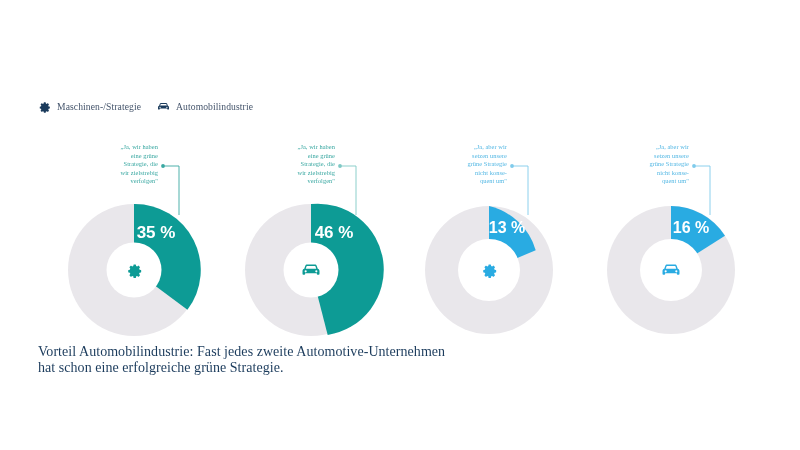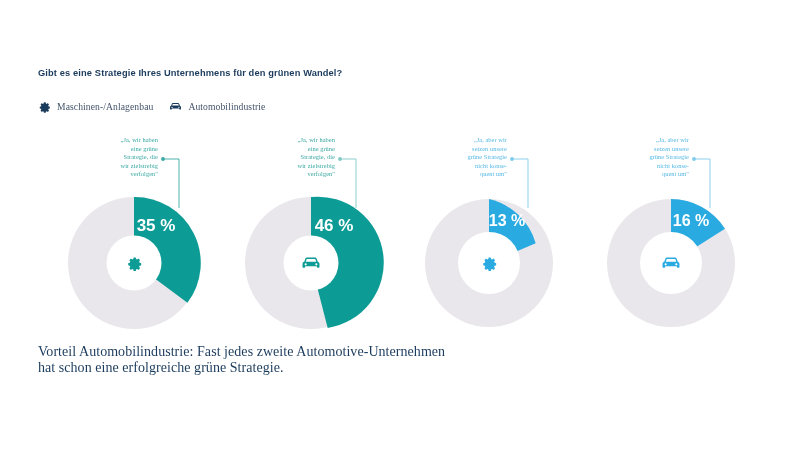--- a/index.html
+++ b/index.html
@@ -62,21 +62,21 @@
     font-size: 9.6px;
     color: #44546b;
     letter-spacing: 0.1px;
     white-space: nowrap;
   }
 
   
   .chart-row {
     position: absolute;
     left: 0;
-    top: 130px;
+    top: 137px;
     width: 800px;
     height: 200px;
   }
   .chart-cell {
     position: absolute;
     top: 0;
     width: 180px;
     height: 200px;
   }
   .chart-cell.c0 { left: 44px; }
@@ -127,31 +127,30 @@
     line-height: 16px;
     color: #1b3b5c;
     letter-spacing: 0.05px;
   }
 </style>
 </head>
 <body>
 
 <div id="page">
 
-  <div class="headline">Gibt es eine Strategie Ihres Unternehmens für den grünen Wandel?</div>
 
   <div class="legend">
     <div class="legend-item">
       <span class="legend-icon">
         <svg width="13" height="13" viewBox="0 0 24 24" fill="currentColor">
           <path d="M12 8.2a3.8 3.8 0 1 0 0 7.6 3.8 3.8 0 0 0 0-7.6zm0 5.8a2 2 0 1 1 0-4 2 2 0 0 1 0 4z"></path>
           <path d="M21.3 13.7l-1.8-.3a7.7 7.7 0 0 0-.6-1.5l1.1-1.5a.6.6 0 0 0-.06-.8l-1.6-1.6a.6.6 0 0 0-.8-.06l-1.5 1.1c-.47-.26-.97-.46-1.5-.6l-.3-1.8a.6.6 0 0 0-.6-.5h-2.3a.6.6 0 0 0-.6.5l-.3 1.8c-.53.14-1.03.34-1.5.6L7.5 7.9a.6.6 0 0 0-.8.06L5.1 9.56a.6.6 0 0 0-.06.8l1.1 1.5c-.26.47-.46.97-.6 1.5l-1.8.3a.6.6 0 0 0-.5.6v2.3a.6.6 0 0 0 .5.6l1.8.3c.14.53.34 1.03.6 1.5l-1.1 1.5a.6.6 0 0 0 .06.8l1.6 1.6a.6.6 0 0 0 .8.06l1.5-1.1c.47.26.97.46 1.5.6l.3 1.8a.6.6 0 0 0 .6.5h2.3a.6.6 0 0 0 .6-.5l.3-1.8c.53-.14 1.03-.34 1.5-.6l1.5 1.1a.6.6 0 0 0 .8-.06l1.6-1.6a.6.6 0 0 0 .06-.8l-1.1-1.5c.26-.47.46-.97.6-1.5l1.8-.3a.6.6 0 0 0 .5-.6v-2.3a.6.6 0 0 0-.5-.6z" transform="translate(0,-2.2) scale(1 1.05)"></path>
         </svg>
       </span>
-      <span class="legend-label">Maschinen-/Anlagenbau</span>
+      <span class="legend-label">Maschinen-/Strategie</span>
     </div>
     <div class="legend-item">
       <span class="legend-icon">
         <svg width="15" height="13" viewBox="0 0 28 20" fill="currentColor">
           <path d="M4.6 8.2l1.5-4.1C6.5 3 7.4 2.4 8.5 2.4h11c1.1 0 2 .6 2.4 1.7l1.5 4.1c1.4.4 2.4 1.6 2.4 3.1v4.1c0 .7-.5 1.2-1.2 1.2h-1.3c-.7 0-1.2-.5-1.2-1.2v-1H5.9v1c0 .7-.5 1.2-1.2 1.2H3.4c-.7 0-1.2-.5-1.2-1.2v-4.1c0-1.5 1-2.7 2.4-3.1zm3.3-3.3L6.7 8.1h14.6l-1.2-3.2a.6.6 0 0 0-.6-.4H8.5a.6.6 0 0 0-.6.4zM6.6 10.3a1.5 1.5 0 1 0 0 3 1.5 1.5 0 0 0 0-3zm14.8 0a1.5 1.5 0 1 0 0 3 1.5 1.5 0 0 0 0-3z"></path>
         </svg>
       </span>
       <span class="legend-label">Automobilindustrie</span>
     </div>
   </div>

